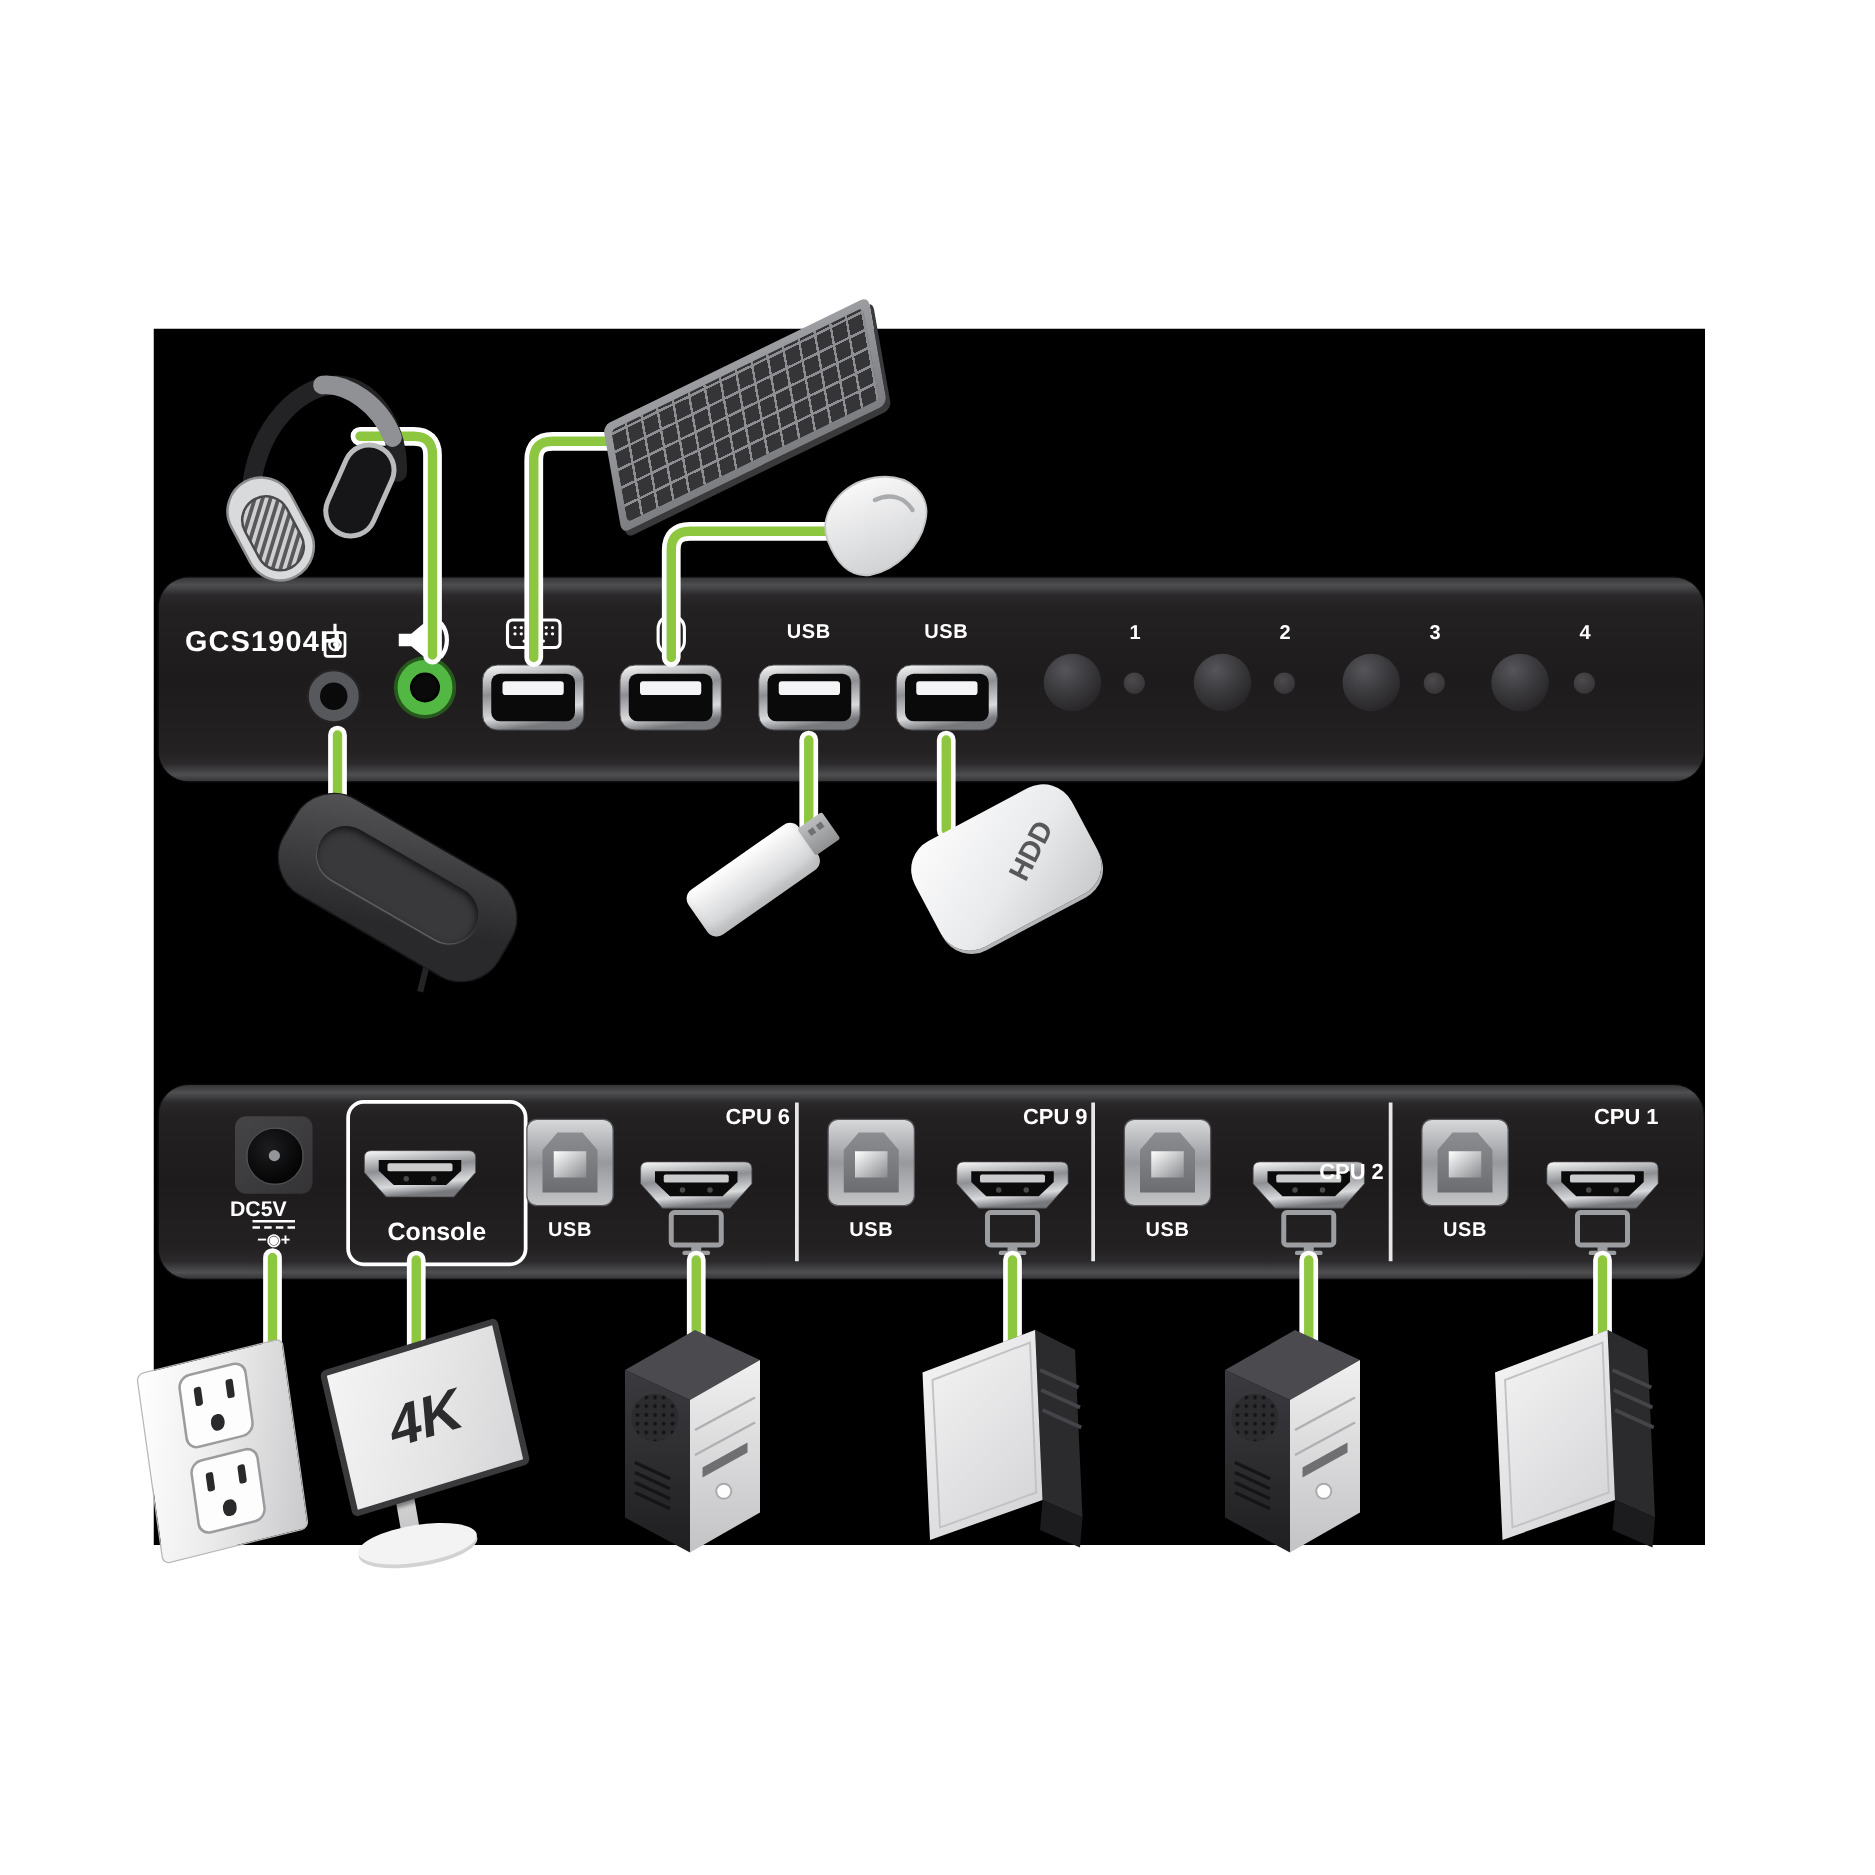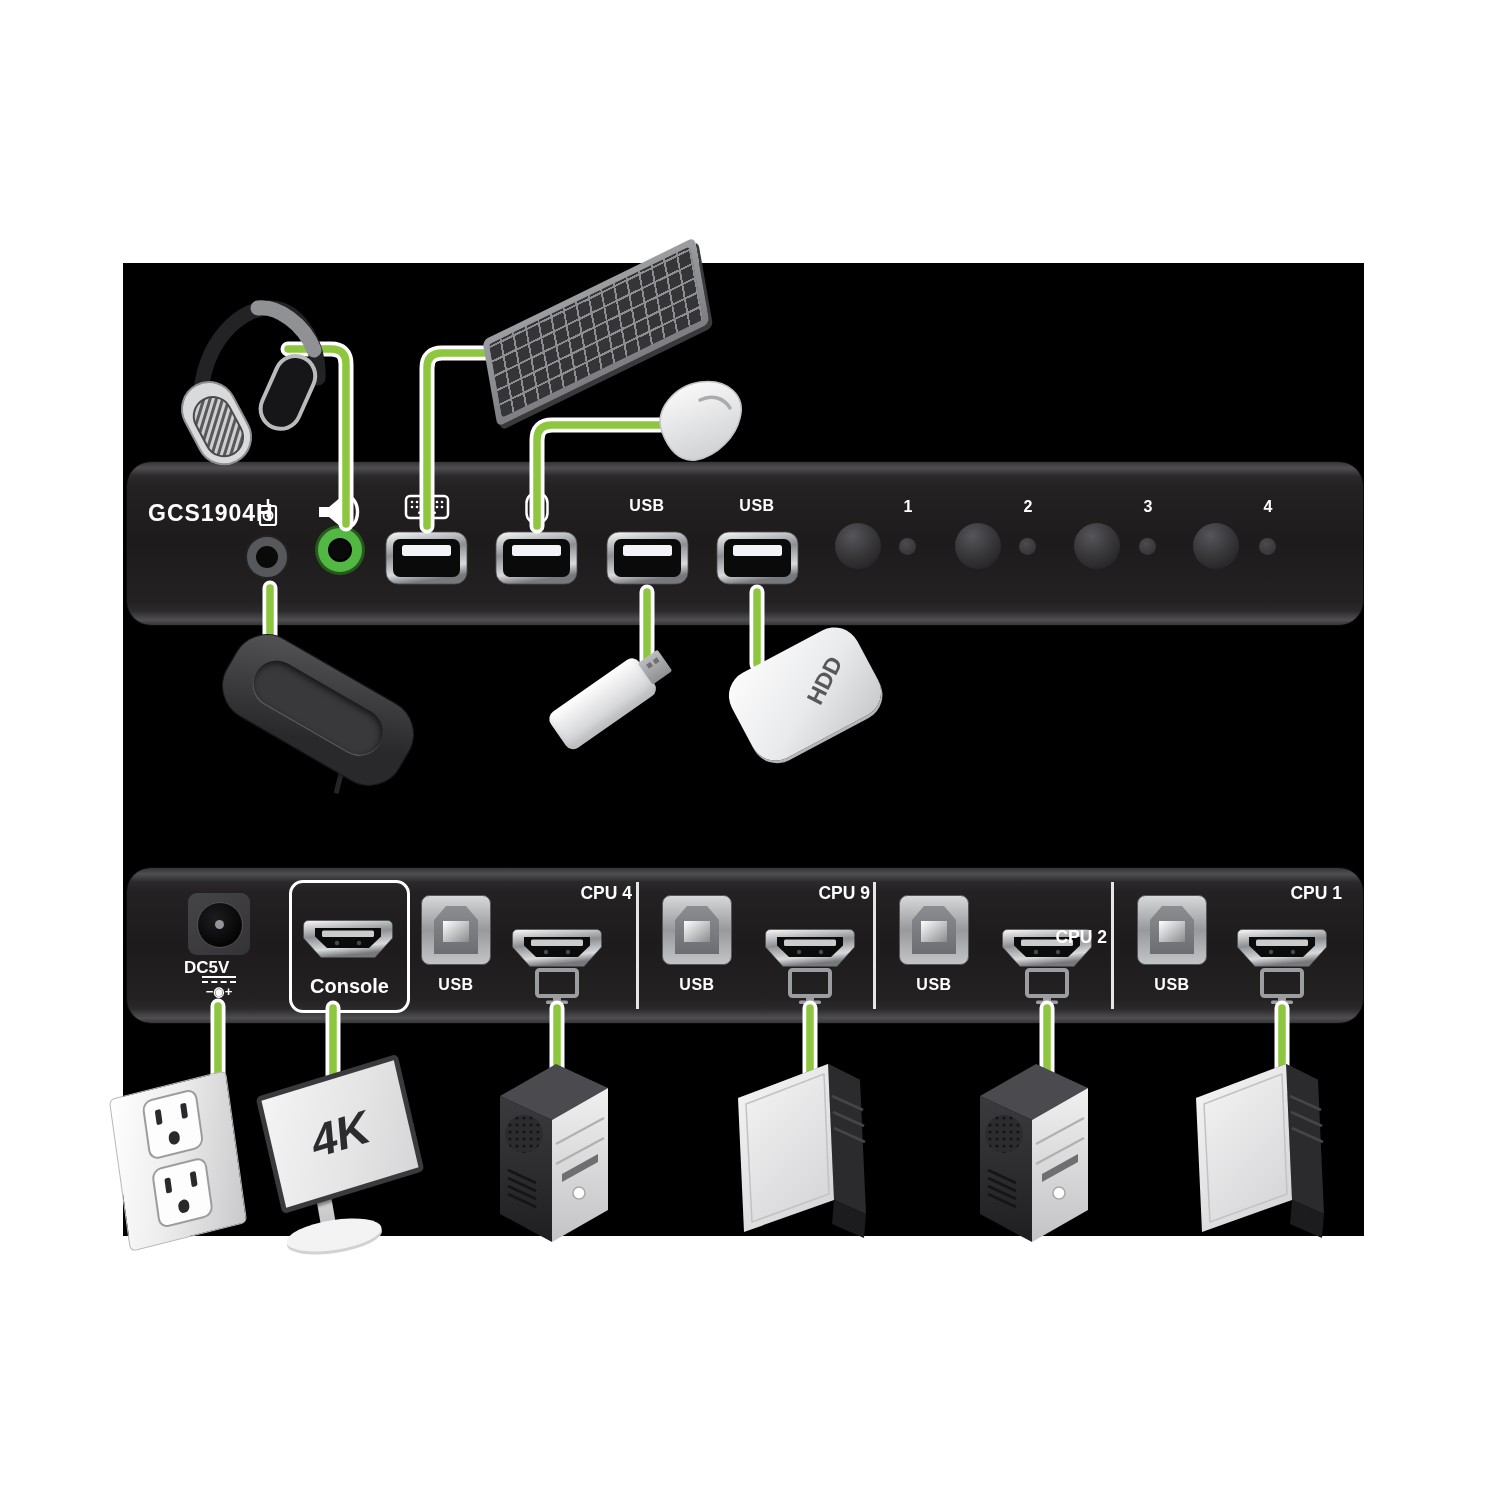--- a/index.html
+++ b/index.html
@@ -179,21 +179,21 @@
          background:linear-gradient(140deg,#454447,#343336);">
       <div class="abs" style="left:9px;top:9px;width:44px;height:44px;border-radius:50%;border:1px solid#515053;
            background:radial-gradient(circle at 40% 35%,#1d1c1e,#060506 70%);"></div>
       <div class="abs" style="left:27px;top:27px;width:9px;height:9px;border-radius:50%;background:#939598;"></div>
     </div>
     <div class="abs lbl" style="left:57px;top:90px;width:70px;font-size:17px;text-align:left;">DC5V</div>
     <div class="abs" style="left:75px;top:108px;width:34px;border-top:2.5px solid #fff;"></div>
     <div class="abs" style="left:75px;top:113px;width:34px;border-top:2.5px dashed #fff;"></div>
     <div class="abs lbl" style="left:57px;top:116px;width:70px;font-size:13px;text-align:center;">−◉+</div>
 
-    <div class="abs consolebox" style="left:162px;top:12px;width:115px;height:127px;">
+    <div class="abs consolebox" style="left:150px;top:12px;width:115px;height:127px;padding-left:24px;">
       <svg class="abs" style="left:10px;top:36px;" width="92" height="40" viewBox="0 0 92 40">
         <path d="M7,1.5 H85 Q90.5,1.5 90.5,7 V19 L73,38.5 H19 L1.5,19 V7 Q1.5,1.5 7,1.5 Z" fill="url(#gm)" stroke="#4a4a4e" stroke-width="0.6"></path>
         <path d="M13,9 H79 V17.5 L67,29 H25 L13,17.5 Z" fill="#0c0b0c"></path>
         <rect x="20" y="11.5" width="52" height="6.5" rx="1.5" fill="#c9cbcd"></rect>
         <circle cx="35" cy="24" r="2.2" fill="#4a4a4c"></circle>
           <circle cx="57" cy="24" r="2.2" fill="#4a4a4c"></circle>
       </svg>
       <div class="abs lbl" style="left:0;top:92px;width:100%;font-size:20px;text-align:center;">Console</div>
     </div>
 
@@ -209,21 +209,21 @@
         <path d="M13,9 H79 V17.5 L67,29 H25 L13,17.5 Z" fill="#0c0b0c"></path>
         <rect x="20" y="11.5" width="52" height="6.5" rx="1.5" fill="#c9cbcd"></rect>
         <circle cx="35" cy="24" r="2.2" fill="#4a4a4c"></circle>
           <circle cx="57" cy="24" r="2.2" fill="#4a4a4c"></circle>
       </svg>
       <svg class="abs" style="left:144px;top:99px;" width="46" height="38" viewBox="0 0 46 38">
         <rect x="3" y="3" width="40" height="26" rx="2.5" fill="none" stroke="#9b9da0" stroke-width="4"></rect>
         <rect x="19" y="29" width="8" height="5" fill="#9b9da0"></rect>
         <rect x="12" y="33.5" width="22" height="3.5" rx="1.5" fill="#9b9da0"></rect>
       </svg>
-      <div class="abs lbl cpulbl" style="left:132px;top:15px;width:110px;">CPU 4</div>
+      <div class="abs lbl cpulbl" style="left:132px;top:15px;width:110px;">CPU 6</div>
       <div class="abs divider" style="right:-1px;top:14px;height:127px;"></div>
     </div>
 
     <div class="abs" style="left:511px;top:0;width:237px;height:155px;">
       <svg class="abs" style="left:23px;top:26px;" width="72" height="72" viewBox="0 0 72 72">
         <rect x="1.5" y="1.5" width="69" height="69" rx="8" fill="url(#gb1)" stroke="#55565a" stroke-width="1"></rect>
         <path d="M14,26 L26,12 H46 L58,26 V60 H14 Z" fill="url(#gb2)"></path>
         <rect x="23" y="27" width="26" height="21" fill="url(#gb3)"></rect>
       </svg>
       <div class="abs lbl usblbl" style="left:9px;top:108px;width:100px;">USB</div>
@@ -278,21 +278,21 @@
         <path d="M13,9 H79 V17.5 L67,29 H25 L13,17.5 Z" fill="#0c0b0c"></path>
         <rect x="20" y="11.5" width="52" height="6.5" rx="1.5" fill="#c9cbcd"></rect>
         <circle cx="35" cy="24" r="2.2" fill="#4a4a4c"></circle>
           <circle cx="57" cy="24" r="2.2" fill="#4a4a4c"></circle>
       </svg>
       <svg class="abs" style="left:146px;top:99px;" width="46" height="38" viewBox="0 0 46 38">
         <rect x="3" y="3" width="40" height="26" rx="2.5" fill="none" stroke="#9b9da0" stroke-width="4"></rect>
         <rect x="19" y="29" width="8" height="5" fill="#9b9da0"></rect>
         <rect x="12" y="33.5" width="22" height="3.5" rx="1.5" fill="#9b9da0"></rect>
       </svg>
-      <div class="abs lbl cpulbl" style="left:119px;top:15px;width:110px;">CPU 1</div>
+      <div class="abs lbl cpulbl" style="left:133px;top:15px;width:110px;text-align:center;">CPU 1</div>
     </div>
   </div>
 
   <svg class="abs" style="left:0;top:0;z-index:20;" width="1500" height="1500" viewBox="0 0 1500 1500">
     <g>
         <path class="cw" d="M288,349 H331 Q346,349 346,364 V524"></path>
         <path class="cg" d="M288,349 H331 Q346,349 346,364 V524"></path>
       </g>
     <g>
         <path class="cw" d="M499,353 H442 Q427,353 427,368 V526"></path>

